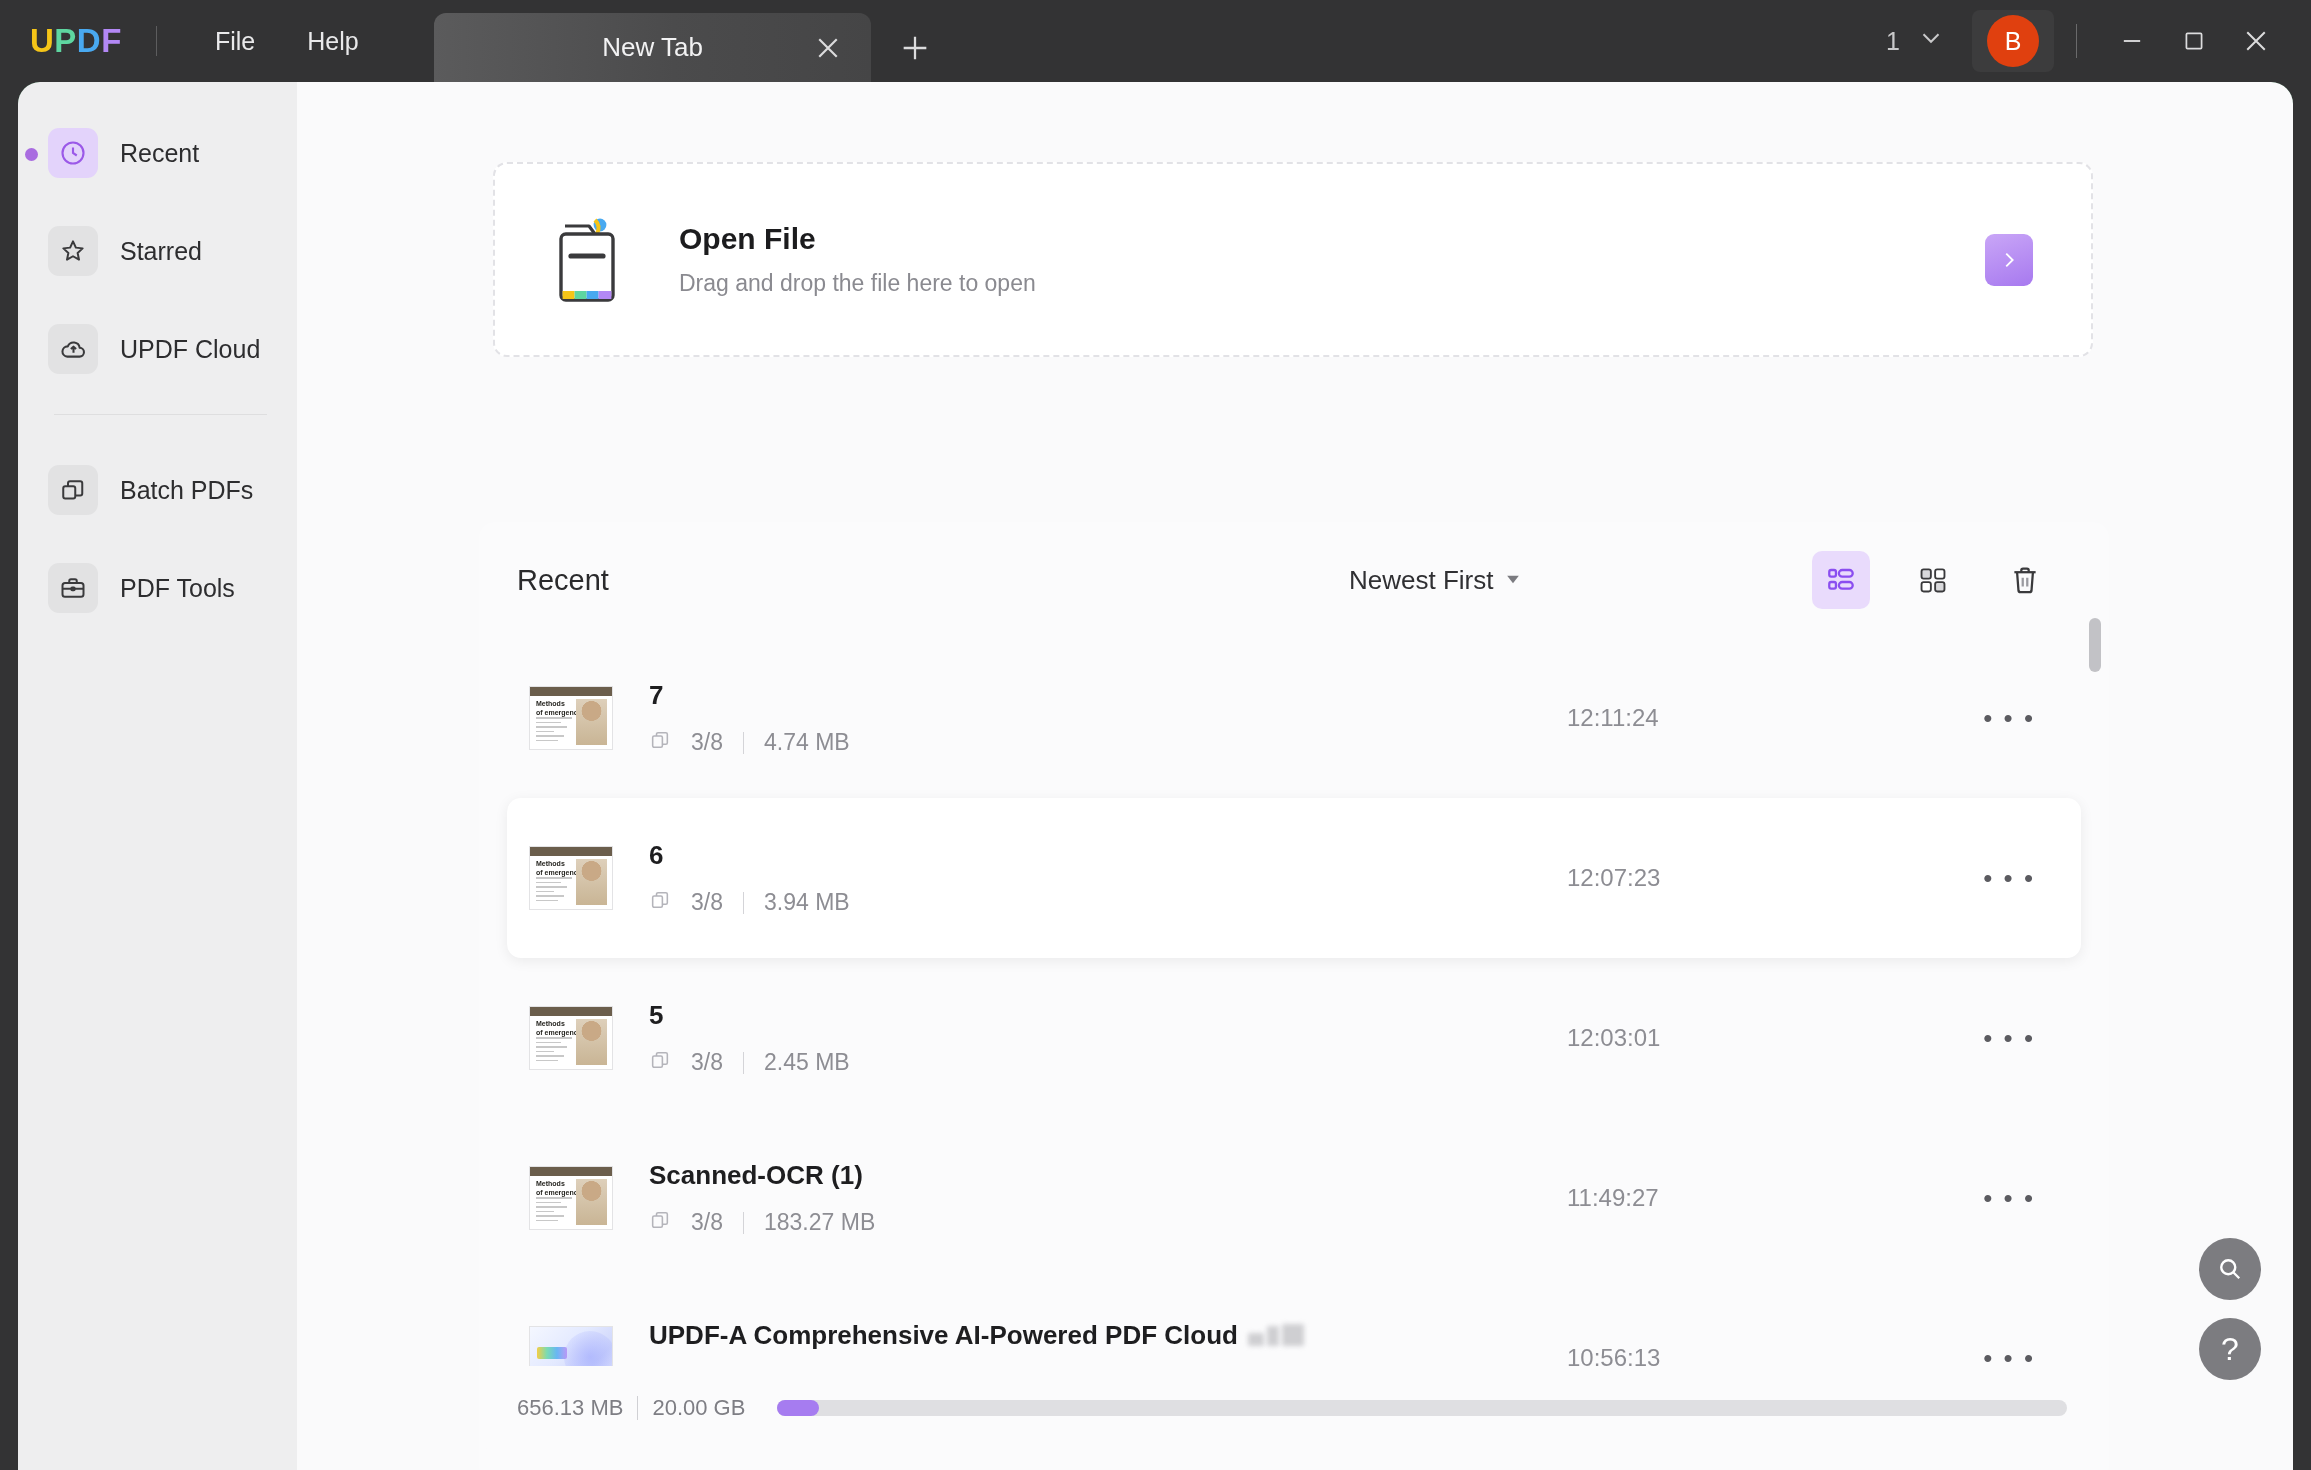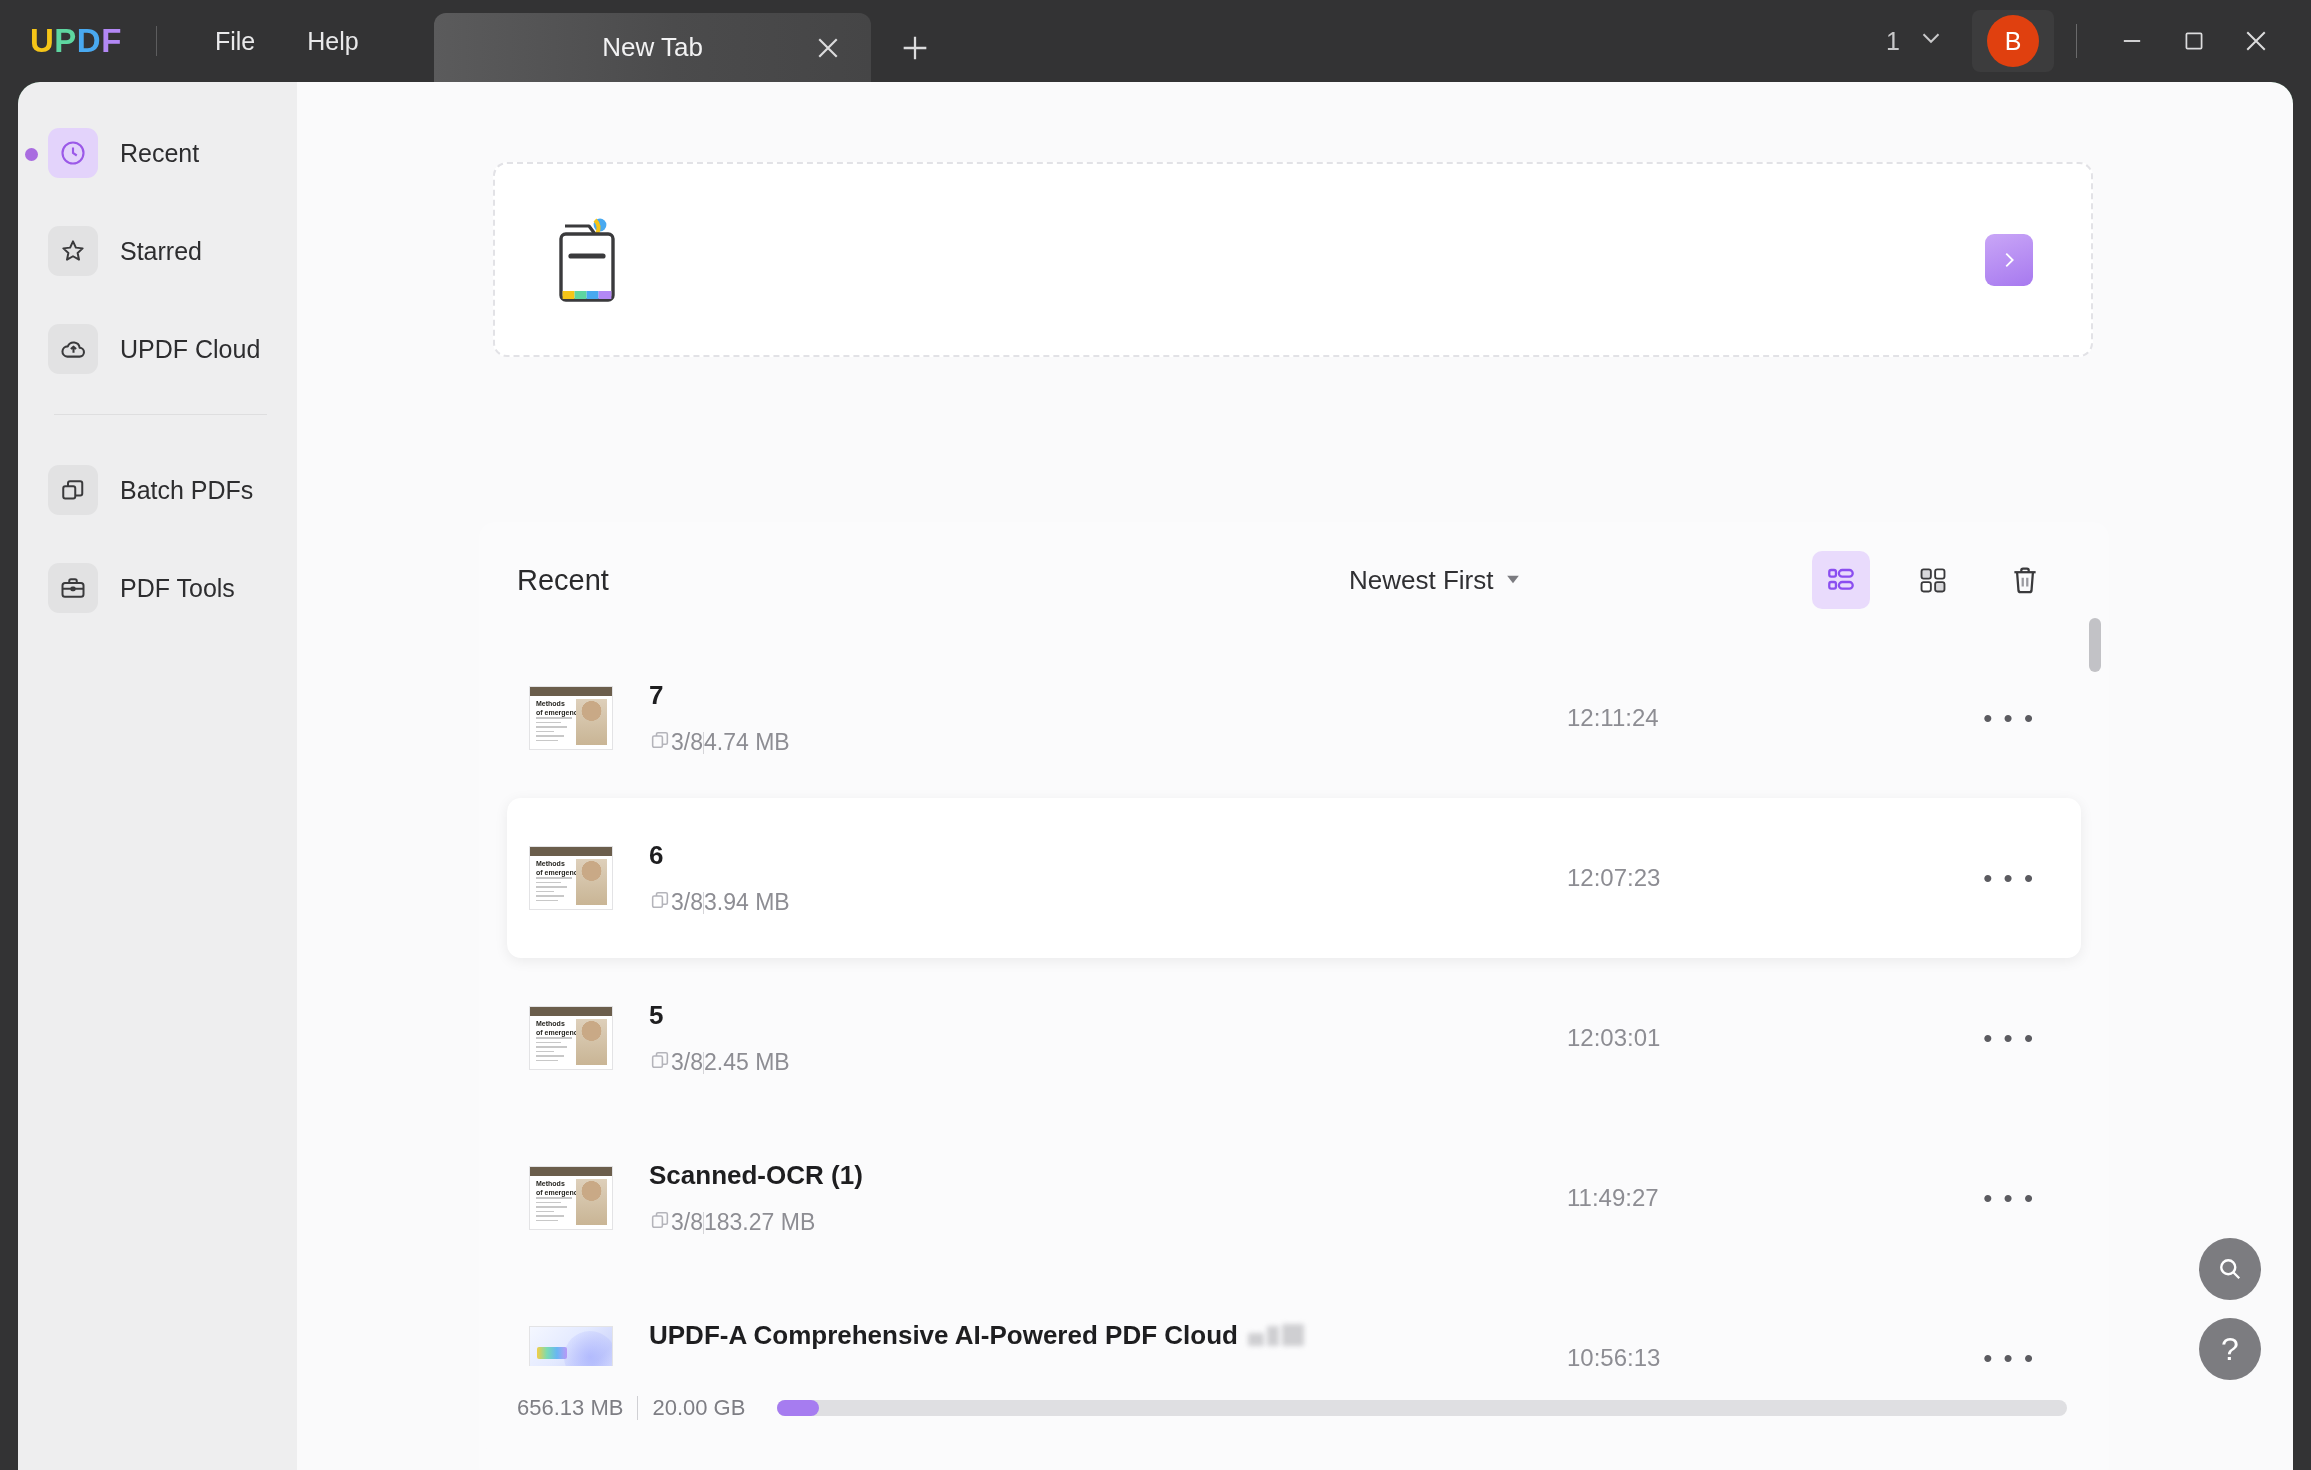--- a/index.html
+++ b/index.html
@@ -248,21 +248,21 @@
   .fmeta { margin-left: 36px; flex: 1; }
   .fname {
     font-size: 26px; color: #1e1e20; font-weight: bold;
     display: flex; align-items: center; gap: 10px;
   }
   .blurblock { display:inline-flex; gap:3px; align-items:flex-end; }
   .blurblock i {
     display:block; background:#cfcfd2; filter: blur(2.5px); border-radius:2px;
   }
   .fsub {
-    display: flex; align-items: center; gap: 0;
+    display: flex; align-items: center; gap: 20px;
     margin-top: 18px; font-size: 23px; color: #8d8d93;
   }
   .fsub .mdiv { width:1px; height:22px; background:#d4d4d8; }
   .ftime {
     position: absolute; left: 1060px;
     font-size: 24px; color: #8d8d93;
   }
   .fdots {
     position: absolute; right: 46px;
     font-size: 34px; color: #5b5b60; letter-spacing: 2px;
@@ -440,20 +440,24 @@
             <circle cx="25.5" cy="6.5" r="3.2" fill="#49a9f0"></circle>
             <path d="M23 4 q3 3 1 7" fill="none" stroke="#f5c518" stroke-width="2"></path>
             <rect x="6" y="11" width="26" height="33" rx="2.4" fill="#fff" stroke="#3a3a3c" stroke-width="1.7"></rect>
             <path d="M11 22 h16" stroke="#3a3a3c" stroke-width="2.6" stroke-linecap="round"></path>
             <rect x="6.8" y="39.5" width="6" height="4" fill="#f5c518"></rect>
             <rect x="12.8" y="39.5" width="6" height="4" fill="#5ed6a0"></rect>
             <rect x="18.8" y="39.5" width="6" height="4" fill="#49a9f0"></rect>
             <rect x="24.8" y="39.5" width="6.4" height="4" fill="#b388f5"></rect>
           </svg>
         </div>
+        <div class="of-text">
+          <div class="of-title">Open File</div>
+          <div class="of-sub">Drag and drop the file here to open</div>
+        </div>
         <div class="of-arrow">
           <svg width="22" height="22" viewBox="0 0 24 24" fill="none" stroke="#fff" stroke-width="2">
             <path d="M9 5 L16 12 L9 19"></path>
           </svg>
         </div>
       </div>
 
       <div id="recent-panel">
 
         <div id="recent-head">

